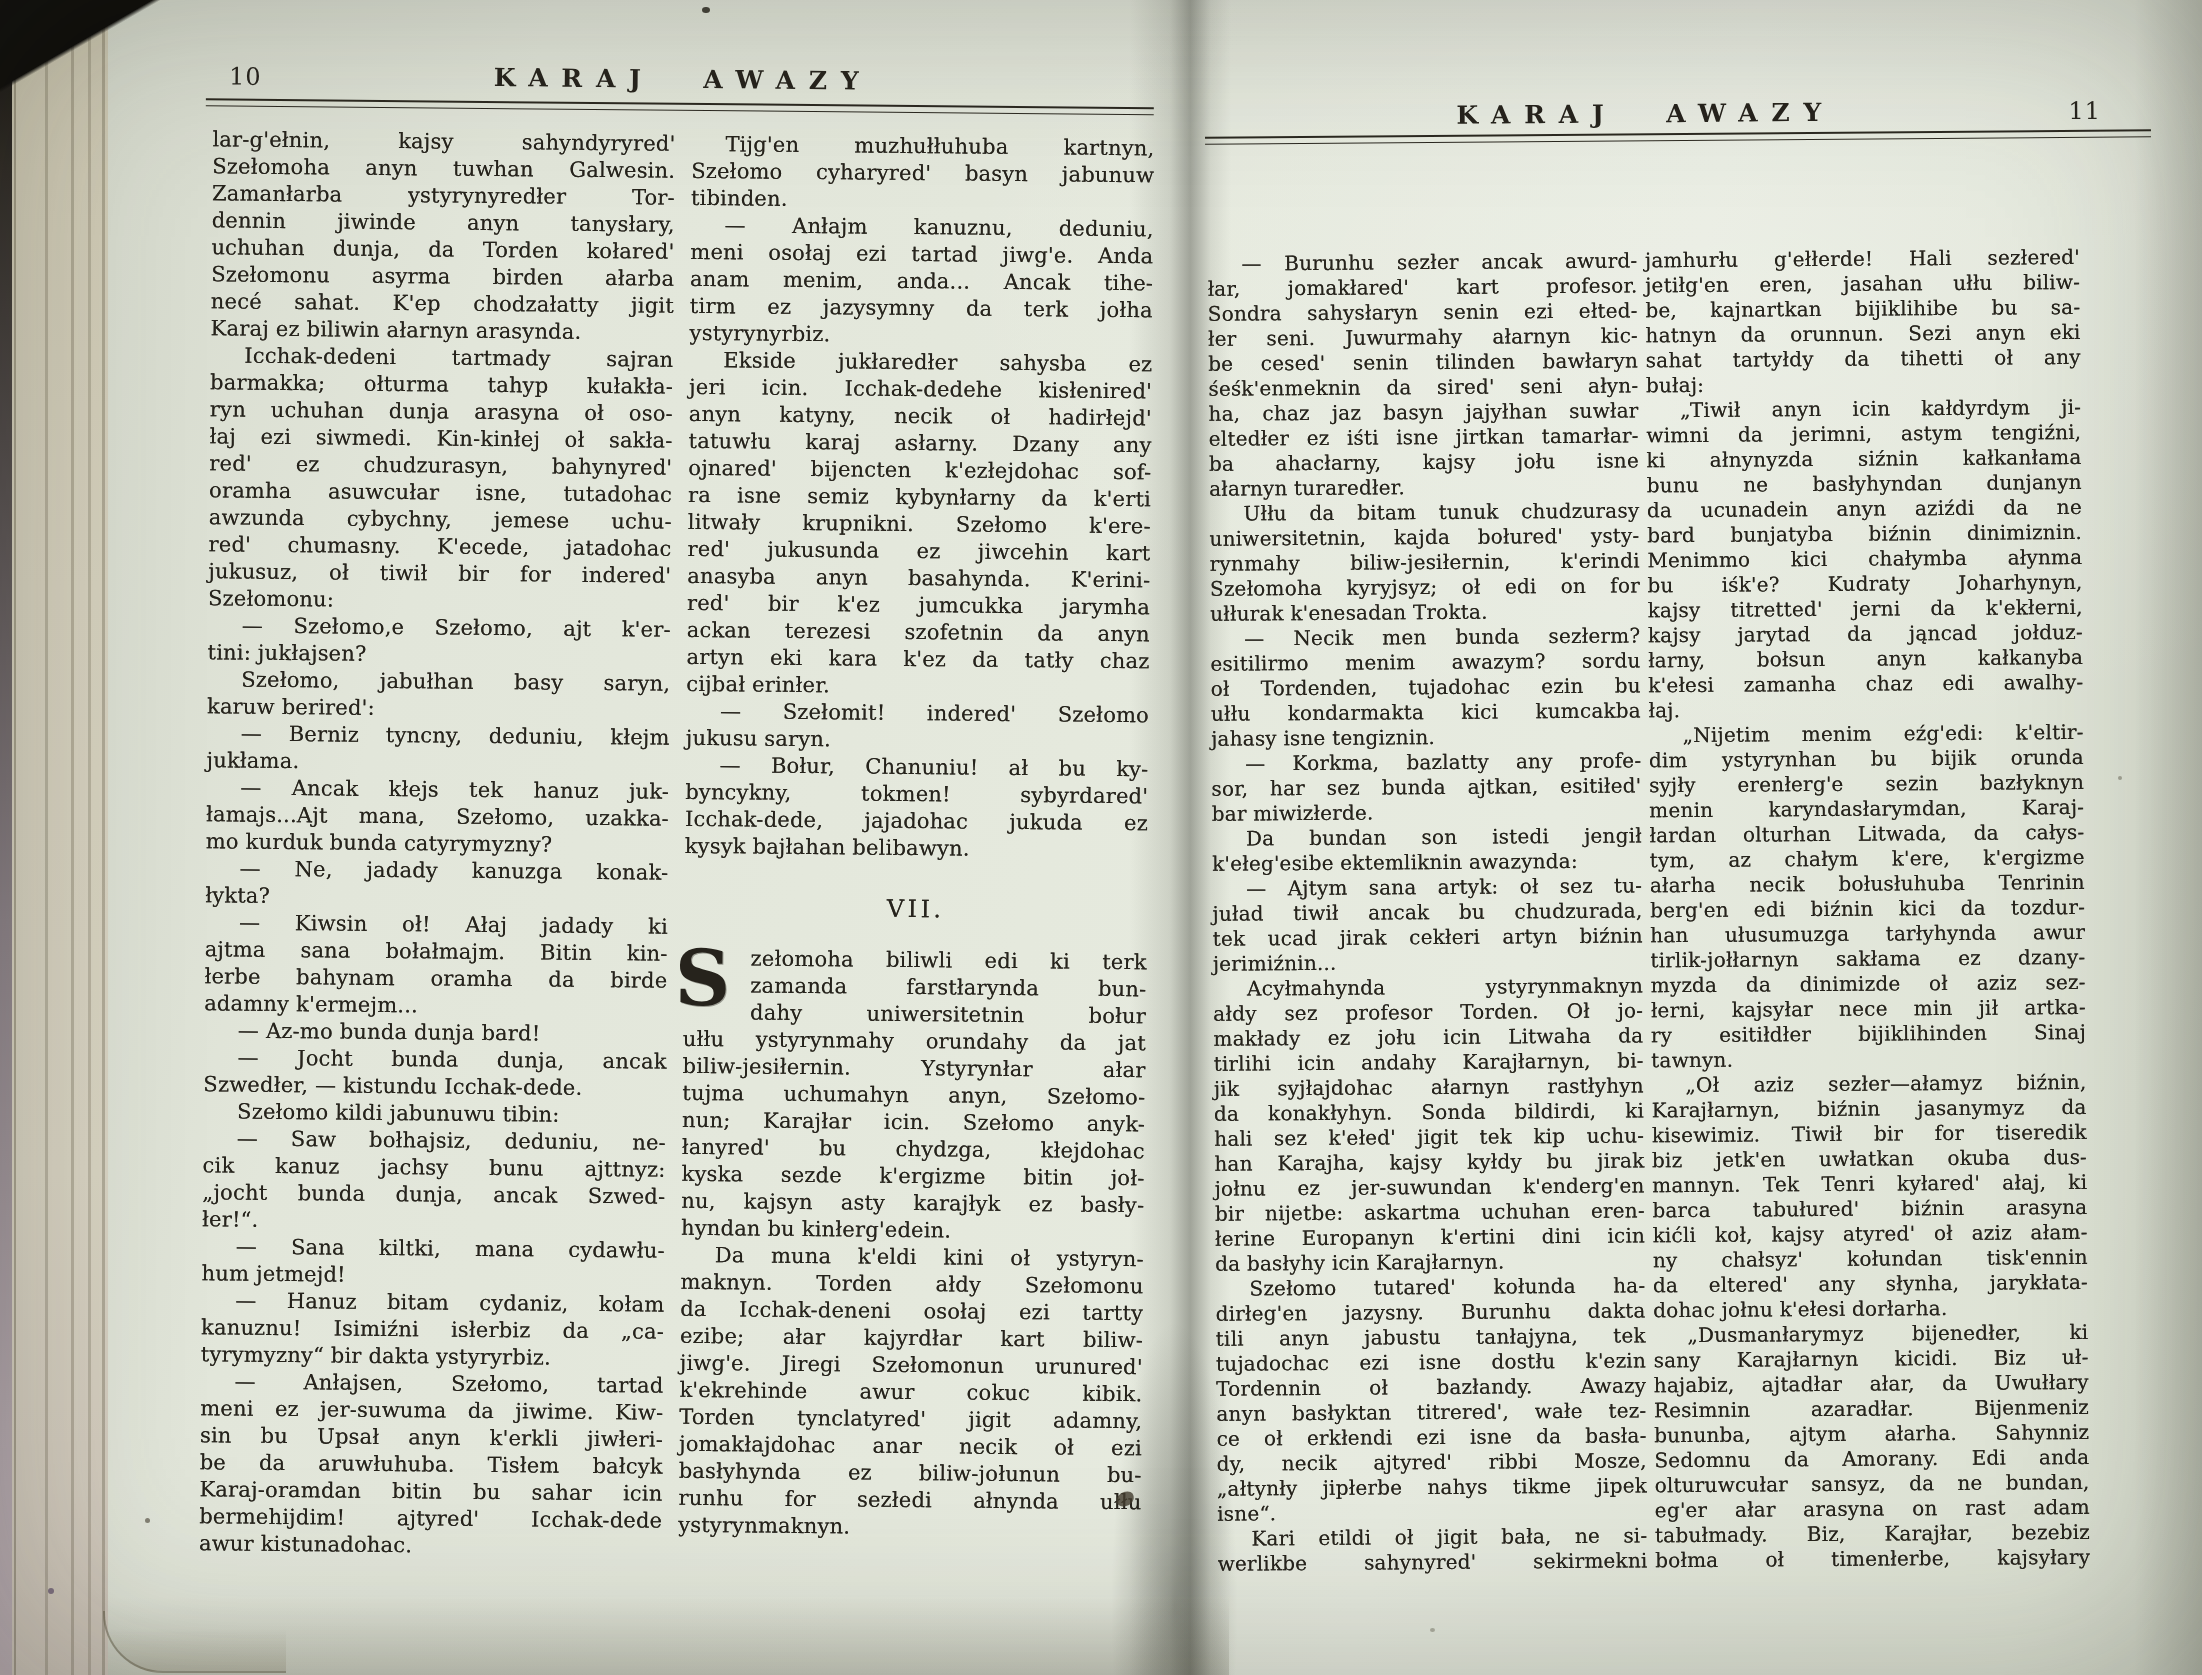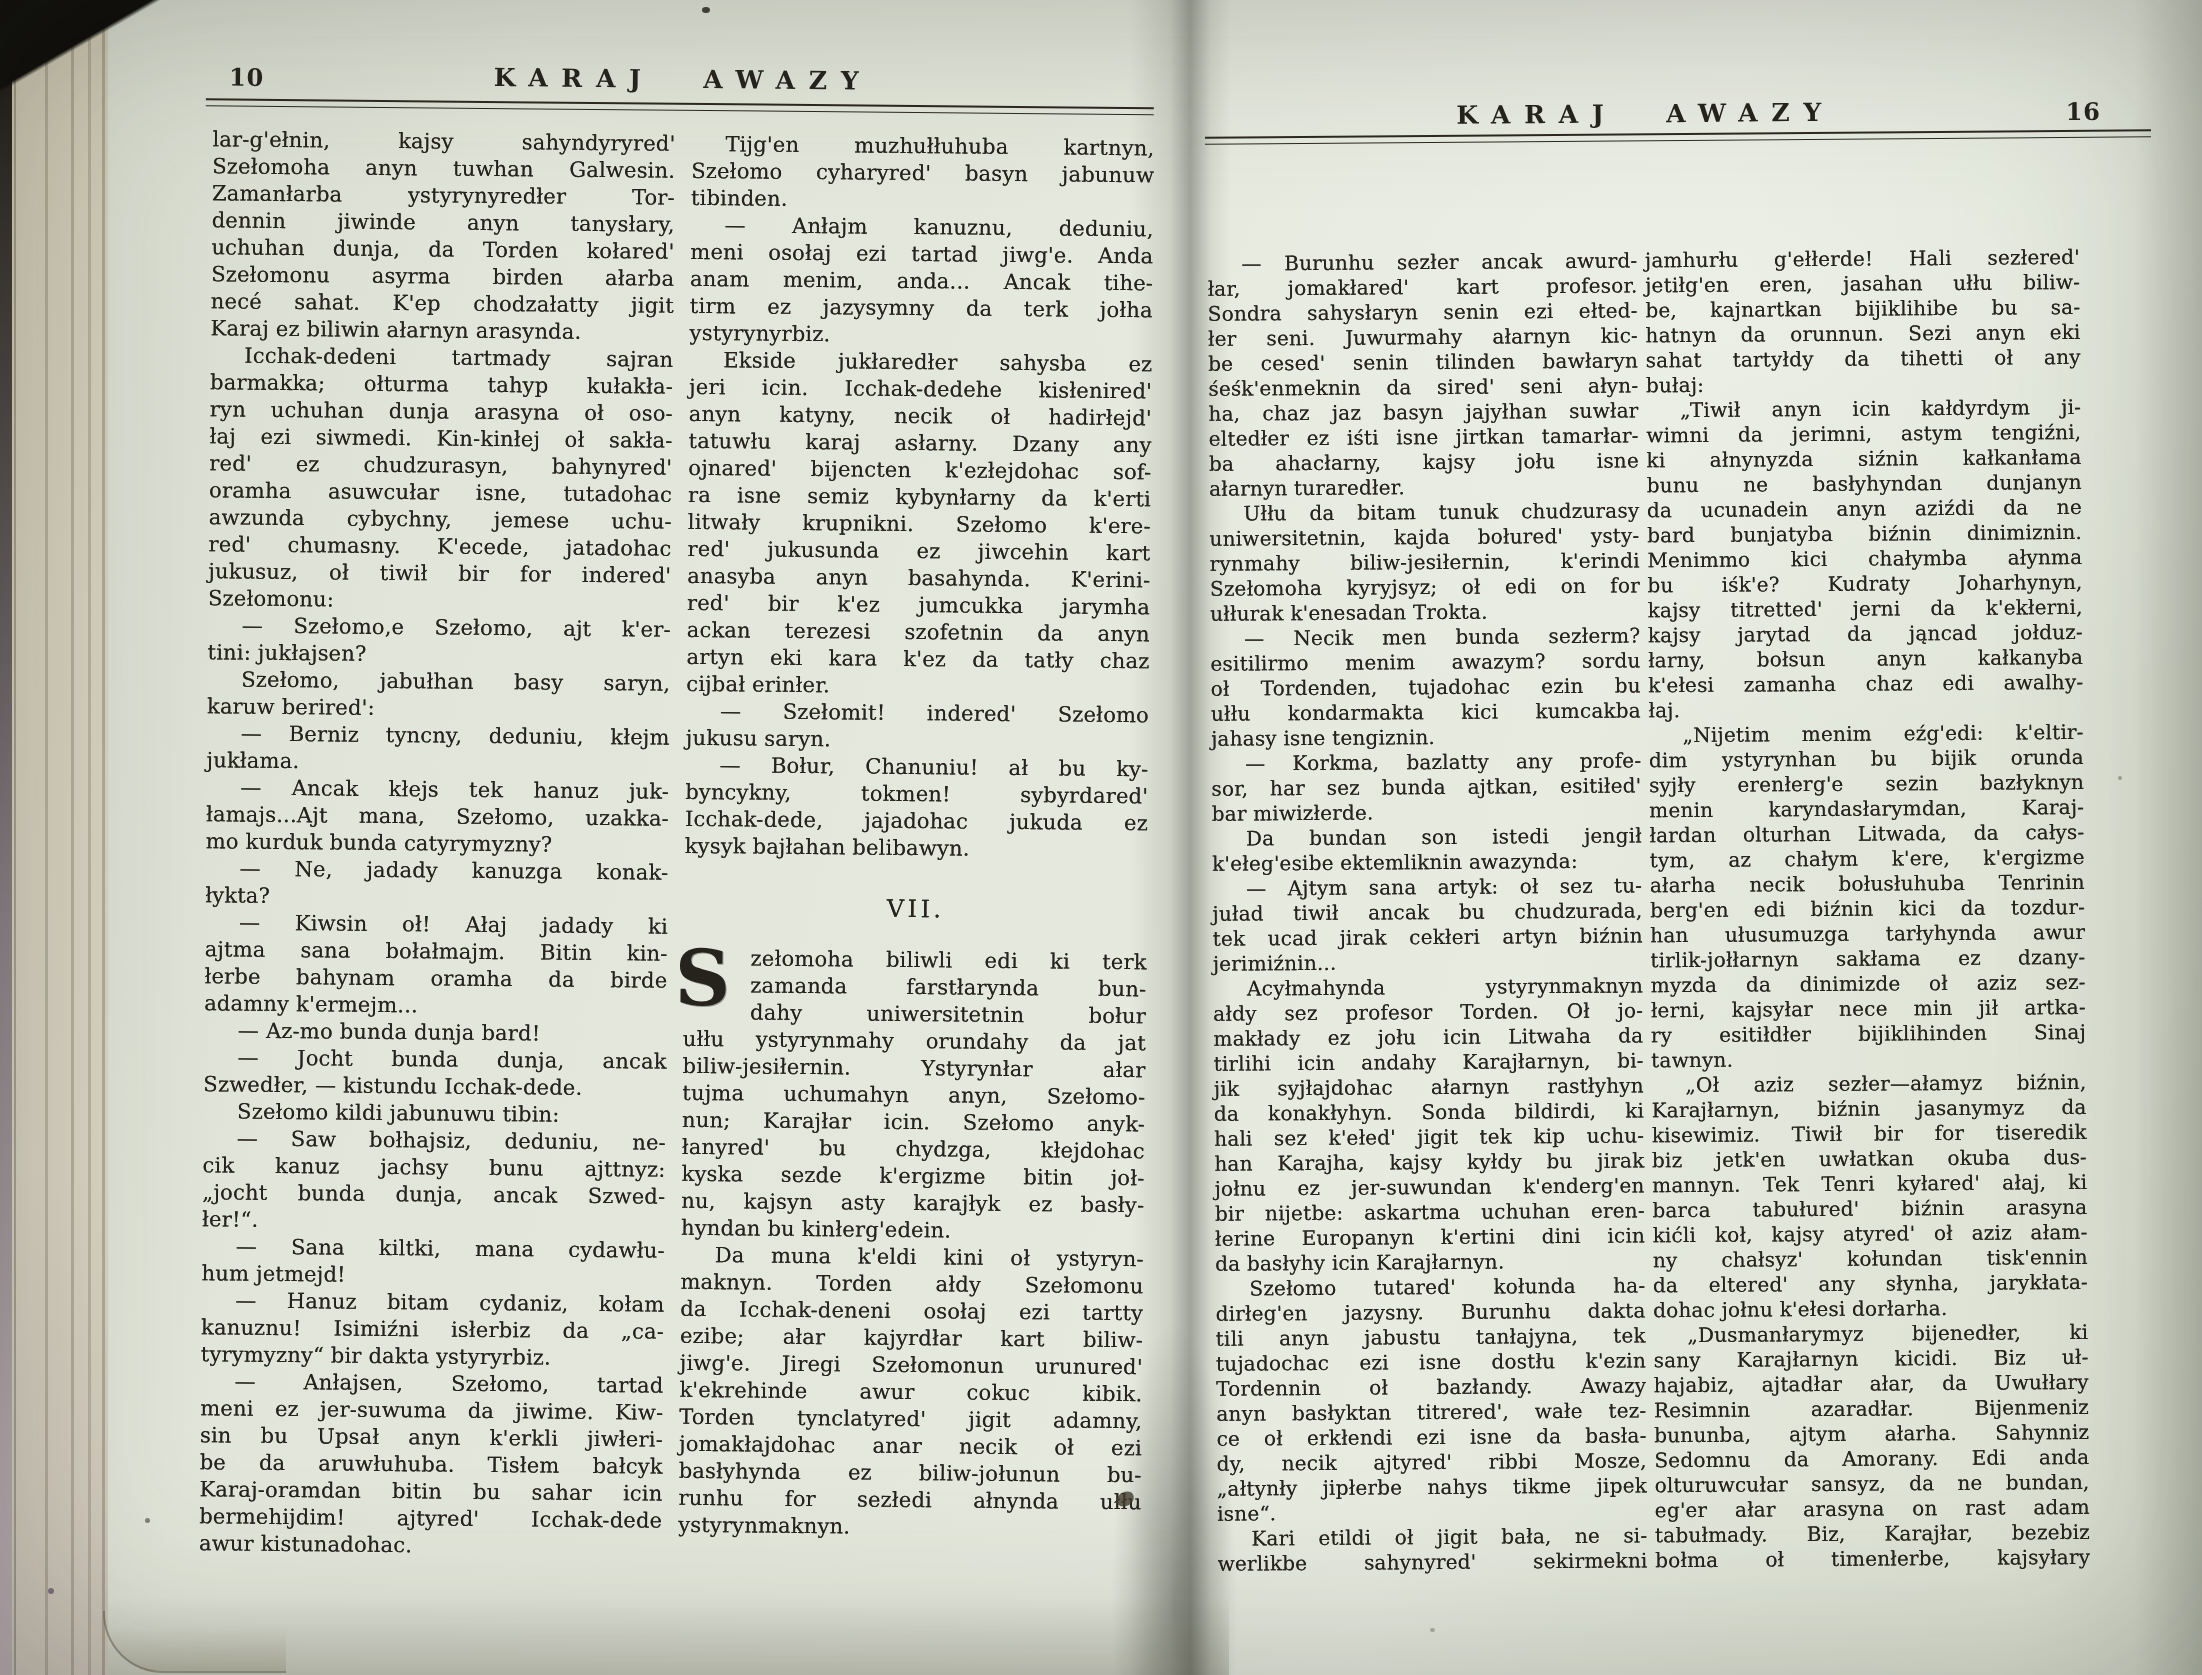--- a/index.html
+++ b/index.html
@@ -32,21 +32,21 @@
   .corner-tl{position:absolute;left:0;top:0;width:224px;height:129px;pointer-events:none;
          background:linear-gradient(150deg,#0b0a08 0%,#0b0a08 34%,rgba(11,10,8,0) 36%);}
   .corner-bl{position:absolute;left:103px;top:1611px;width:181px;height:60px;pointer-events:none;
          border-left:2.6px solid rgba(88,80,58,0.45);border-bottom:2.6px solid rgba(88,80,58,0.45);
          border-bottom-left-radius:60px;
          background:linear-gradient(to bottom,rgba(124,115,88,0) 30%,rgba(124,115,88,0.22) 100%);}
   
   .page{position:absolute;top:0;height:1675px;color:#26231c;}
   .pageL{left:110px;width:1069px;transform:rotate(0.55deg);transform-origin:69px 86px;}
   .pageR{left:1203px;width:1000px;transform:rotate(-0.45deg);transform-origin:103px 138px;}
-  .pnum{position:absolute;font-size:24px;font-weight:700;letter-spacing:0.9px;}
+  .pnum{position:absolute;font-size:24px;font-weight:400;letter-spacing:0.9px;}
   .pnumL{left:119px;top:62px;}
   .pnumR{right:102px;top:103px;}
   .ptitle{position:absolute;text-align:center;font-size:25px;font-weight:700;
           letter-spacing:13.8px;word-spacing:26px;white-space:nowrap;}
   .ptitleL{left:103px;top:60px;width:940px;}
   .ptitleR{left:0;top:102px;width:886px;}
   .rule{position:absolute;height:5.2px;border-top:2.6px solid #2b2820;border-bottom:1.7px solid #2b2820;}
   .ruleL{left:96px;top:98px;width:948px;}
   .ruleR{left:1.7px;top:136px;width:946px;}
   .col{position:absolute;text-align:justify;}
@@ -186,21 +186,21 @@
         <div class="line">k'ekrehinde awur cokuc kibik.</div>
         <div class="line">Torden tynclatyred' jigit adamny,</div>
         <div class="line">jomakłajdohac anar necik oł ezi</div>
         <div class="line">basłyhynda ez biliw-jołunun bu-</div>
         <div class="line">runhu for sezłedi ałnynda ułłu</div>
         <div class="line last">ystyrynmaknyn.</div>
       </div>
   </div>
 
   <div class="page pageR">
-    <div class="pnum pnumR">16</div>
+    <div class="pnum pnumR">11</div>
     <div class="ptitle ptitleR">KARAJ AWAZY</div>
     <div class="rule ruleR"></div>
     <div class="col colR1">
         <div class="line ind">— Burunhu sezłer ancak awurd-</div>
         <div class="line">łar, jomakłared' kart profesor.</div>
         <div class="line">Sondra sahysłaryn senin ezi ełted-</div>
         <div class="line">łer seni. Juwurmahy ałarnyn kic-</div>
         <div class="line">be cesed' senin tilinden bawłaryn</div>
         <div class="line">śeśk'enmeknin da sired' seni ałyn-</div>
         <div class="line">ha, chaz jaz basyn jajyłhan suwłar</div>

